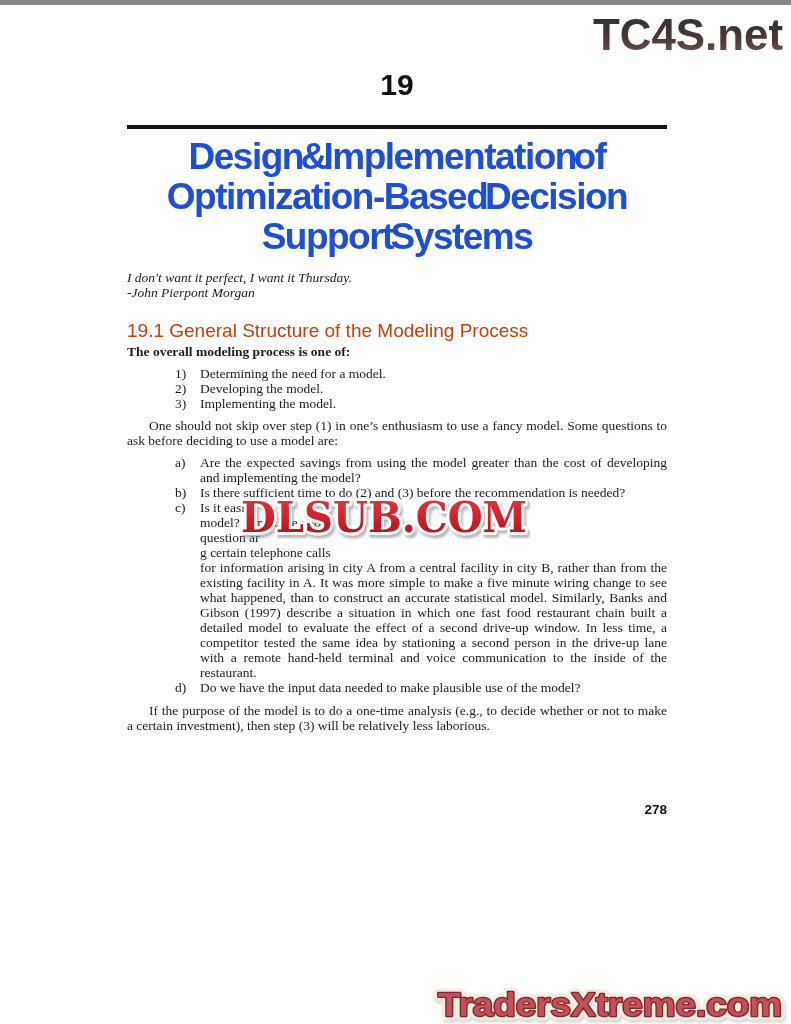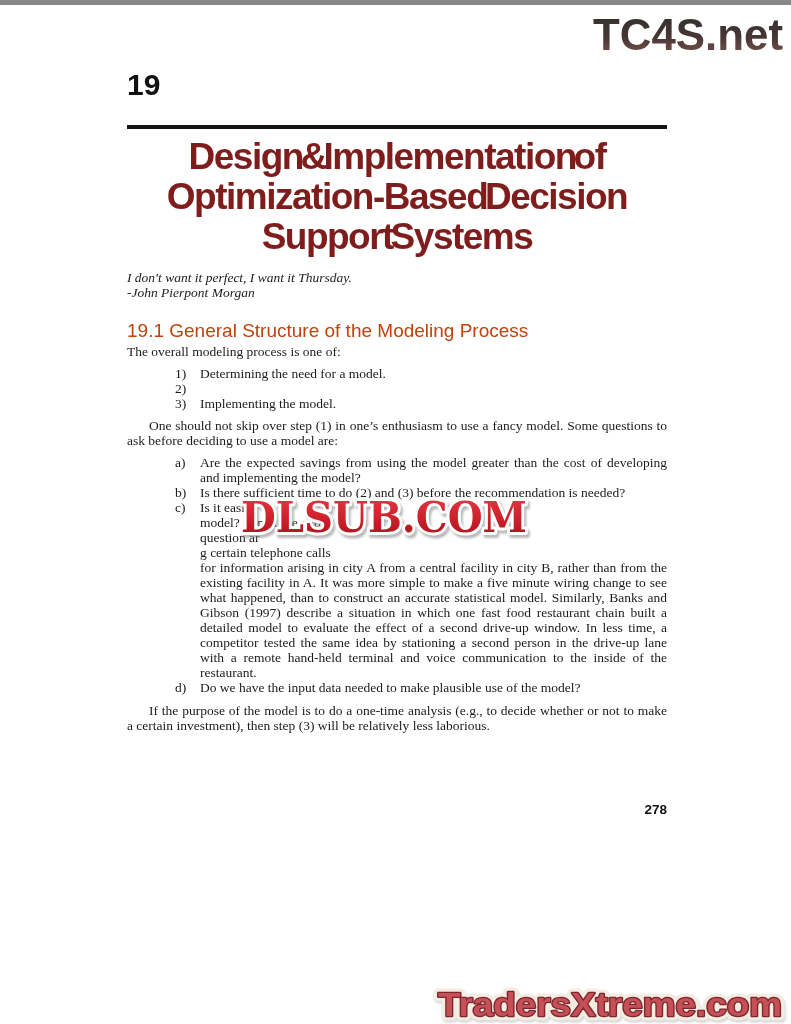--- a/index.html
+++ b/index.html
@@ -15,42 +15,42 @@
     color: #1b1b1b;
   }
   .content {
     position: absolute;
     left: 127px;
     top: 0;
     width: 540px;
   }
   .chapter-num {
     margin-top: 62px;
-    text-align: left;
+    text-align: center;
     font-family: "Liberation Sans", sans-serif;
     font-weight: bold;
     font-size: 30px;
     line-height: 36px;
     color: #111;
   }
   .head-rule {
     margin-top: 22px;
     border-top: 4px solid #141414;
     height: 0;
   }
   .chapter-title {
     margin-top: 8px;
     text-align: center;
     font-family: "Liberation Sans", sans-serif;
     font-weight: bold;
     font-size: 37px;
     line-height: 40px;
     letter-spacing: -1.5px;
     word-spacing: -0.30em;
-    color: #7f1d1d;
+    color: #1d4ed8;
   }
   .chapter-title span { display: block; }
   .quote {
     margin-top: 14px;
     font-style: italic;
     font-size: 13.5px;
     line-height: 14.5px;
   }
   .section-heading {
     margin-top: 20px;
@@ -58,21 +58,21 @@
     font-weight: 400;
     font-size: 19px;
     line-height: 22px;
     color: #c2410c;
   }
   .body-text {
     font-size: 13.5px;
     line-height: 15px;
     text-align: justify;
   }
-  p.lead { margin-top: 2px; }
+  p.lead { margin-top: 2px; font-weight: bold; }
   p.indented { text-indent: 22px; }
   p.q-intro { margin-top: 7px; }
   p.closing { margin-top: 8px; }
   .list { margin-top: 7px; }
   .list-item { display: flex; }
   .list-item .marker {
     flex: 0 0 25px;
     margin-left: 48px;
     font-size: 13.5px;
     line-height: 15px;
@@ -142,20 +142,21 @@
 
     <p class="body-text lead">The overall modeling process is one of:</p>
 
     <div class="list">
       <div class="list-item">
         <span class="marker">1)</span>
         <span class="li-text">Determining the need for a model.</span>
       </div>
       <div class="list-item">
         <span class="marker">2)</span>
+        <span class="li-text">Developing the model.</span>
       </div>
       <div class="list-item">
         <span class="marker">3)</span>
         <span class="li-text">Implementing the model.</span>
       </div>
     </div>
 
     <p class="body-text indented q-intro">One should not skip over step (1) in one’s enthusiasm to use a fancy model. Some questions to ask before deciding to use a model are:</p>
 
     <div class="list">

